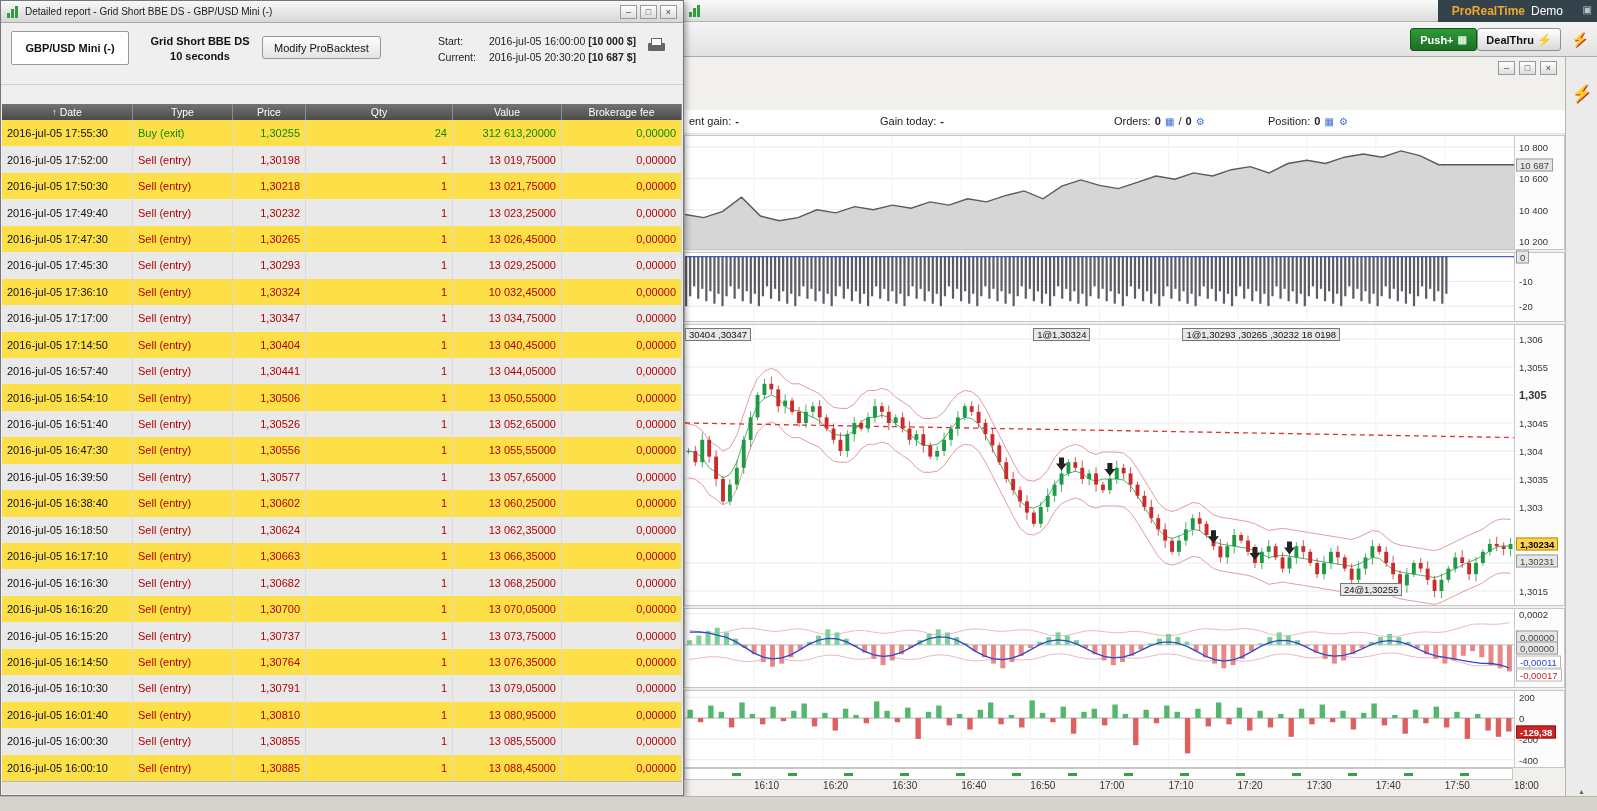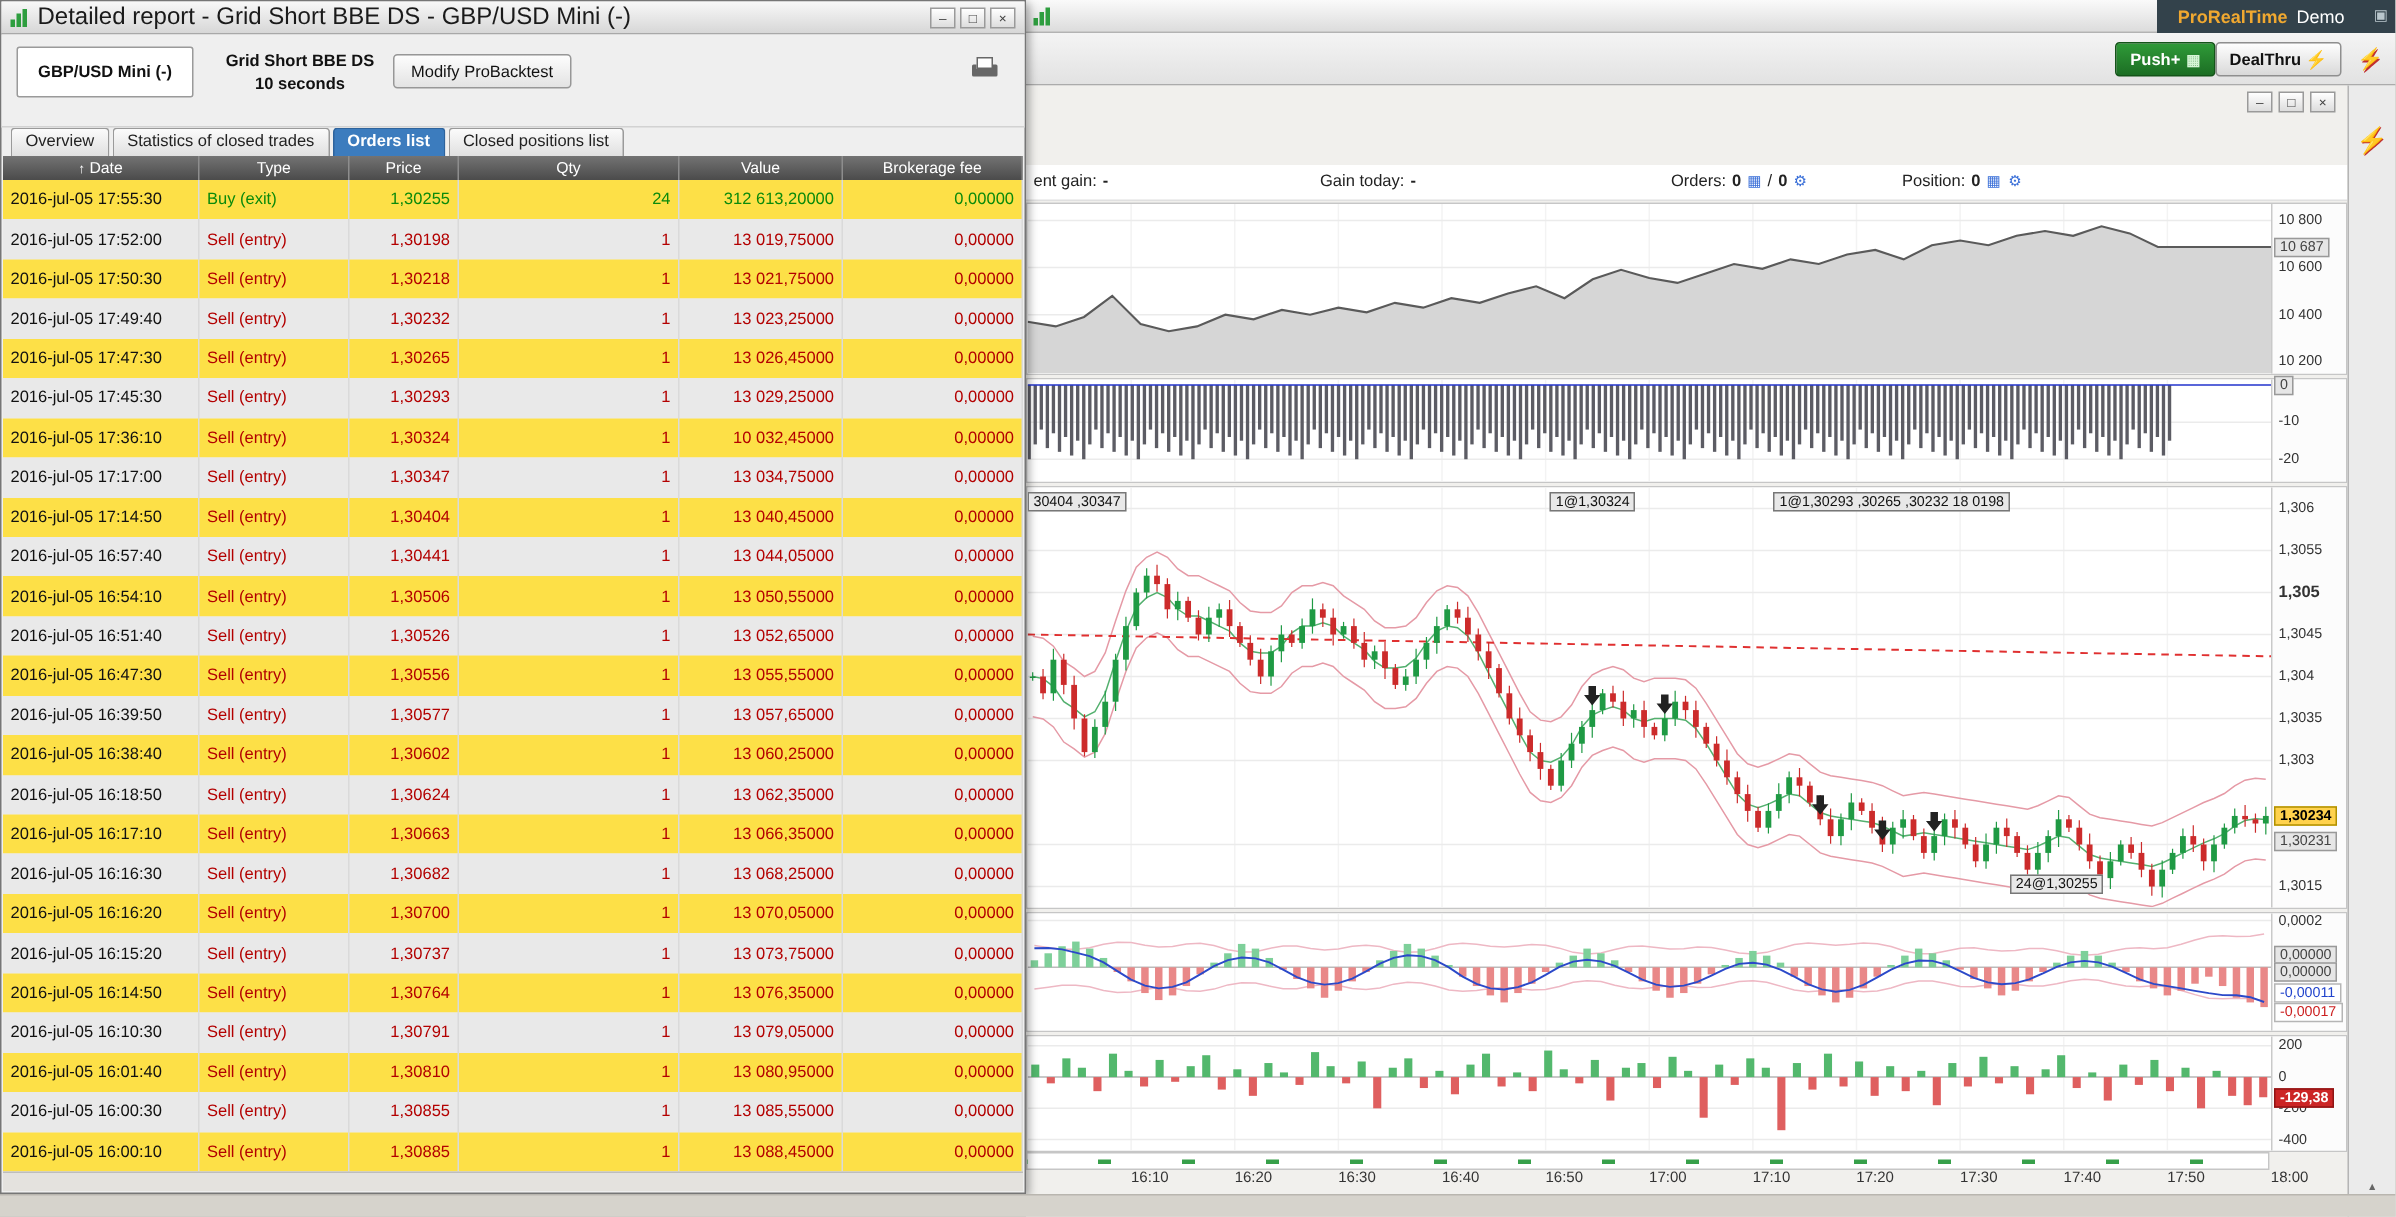--- a/index.html
+++ b/index.html
@@ -59,21 +59,21 @@
   .mini-strip { position:absolute; left:0; width:829px; top:711px; height:12px; background:#fff; border:1px solid #c6c6c6; }
   .mini-strip i { display:block; height:3px; margin-top:4px; background:repeating-linear-gradient(90deg, transparent 0 47px, #37a04a 47px 56px); }
 
   .right-sidebar { position:absolute; right:0; top:57px; width:32px; bottom:0; background:#ebebeb; border-left:1px solid #b5b5b5; text-align:center; }
   .sb-bolt { display:inline-block; margin-top:26px; font-size:17px; font-weight:bold; color:#2c9c3c; text-shadow:1px 1px 0 #c03030; }
   .sb-arrows { position:absolute; bottom:6px; left:0; right:0; font-size:7px; color:#666; line-height:9px; }
 
   
   .report-window { position:absolute; left:0; top:0; width:684px; height:796px; background:#efefef; border:1px solid #767676; box-shadow:2px 2px 6px rgba(0,0,0,0.35); }
   .titlebar { position:absolute; top:0; left:0; right:0; height:22px; background:linear-gradient(#f8f8f8,#d7d7d7); border-bottom:1px solid #a8a8a8; display:flex; align-items:center; gap:5px; padding:0 6px; }
-  .title-text { flex:1; font-size:16px; color:#1a1a1a; white-space:nowrap; overflow:hidden; }
+  .title-text { flex:1; font-size:10px; color:#1a1a1a; white-space:nowrap; overflow:hidden; }
   .win-btns { display:flex; gap:3px; }
   .win-btns .wc { cursor:pointer; }
   .report-header { position:absolute; top:22px; left:0; right:0; height:62px; background:#efefef; border-bottom:1px solid #d2d2d2; }
   .instrument-btn { position:absolute; left:10px; top:8px; width:118px; height:34px; background:#fff; border:1px solid #9a9a9a; border-radius:2px; font-weight:bold; font-size:11px; color:#111; cursor:pointer; font-family:inherit; }
   .strategy-block { position:absolute; left:140px; top:11px; width:118px; text-align:center; font-weight:bold; font-size:11px; line-height:15px; color:#111; }
   .modify-btn { position:absolute; left:261px; top:13px; height:23px; padding:0 11px; border:1px solid #979797; border-radius:3px; background:linear-gradient(#fdfdfd,#e3e3e3); font-size:11px; color:#111; cursor:pointer; font-family:inherit; }
   .period-block { position:absolute; left:437px; top:10px; font-size:10.5px; line-height:16px; color:#222; white-space:nowrap; }
   .plabel { display:inline-block; width:48px; }
   .period-block b { font-weight:bold; }
   .printer { position:absolute; left:646px; top:14px; width:19px; height:17px; cursor:pointer; }
@@ -954,29 +954,35 @@
       </span>
     </div>
 
     <div class="report-header">
       <button class="instrument-btn">GBP/USD Mini (-)</button>
       <div class="strategy-block">
         <div>Grid Short BBE DS</div>
         <div bind="">10 seconds</div>
       </div>
       <button class="modify-btn">Modify ProBacktest</button>
+      <div class="period-block">
+        <div>
+          <span class="plabel">Start:</span>
+          <span>2016-jul-05 16:00:00</span>
+          <b>[10 000 $]</b>
+        </div>
+        <div>
+          <span class="plabel">Current:</span>
+          <span>2016-jul-05 20:30:20</span>
+          <b>[10 687 $]</b>
+        </div>
+      </div>
       <span class="printer"></span>
     </div>
 
-    <div class="tabs">
-        <div class="tab">Overview</div>
-        <div class="tab">Statistics of closed trades</div>
-        <div class="tab active">Orders list</div>
-        <div class="tab">Closed positions list</div>
-      </div>
     <div class="thead">
         <div class="th c0"><span class="sort">↑</span>Date</div>
         <div class="th c1">Type</div>
         <div class="th c2">Price</div>
         <div class="th c3">Qty</div>
         <div class="th c4">Value</div>
         <div class="th c5">Brokerage fee</div>
       </div>
     <div class="tbody">
         <div class="tr even buy">

